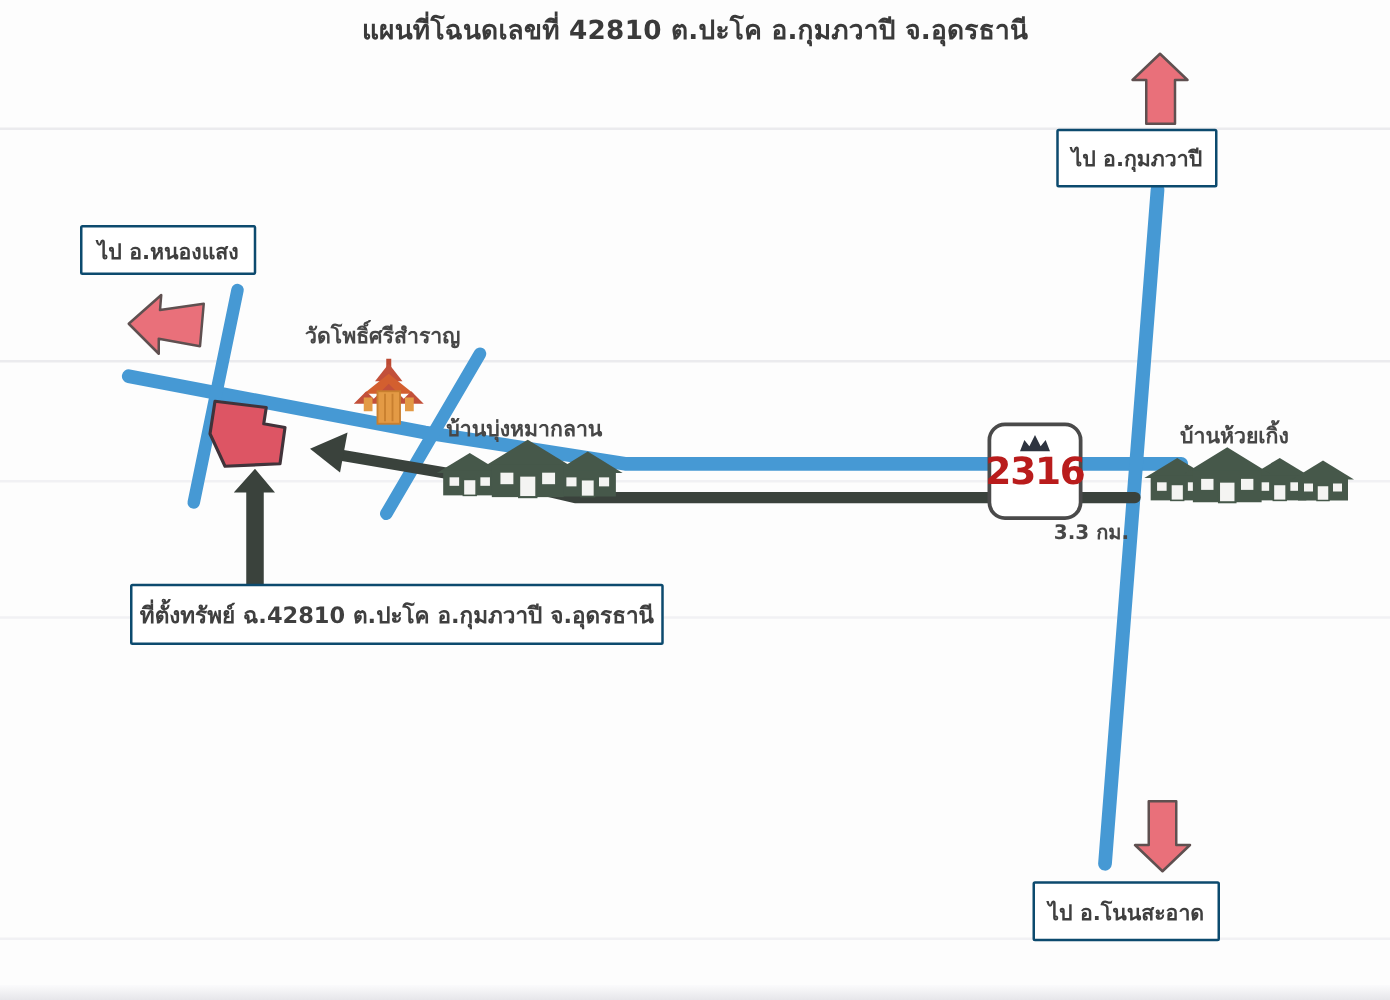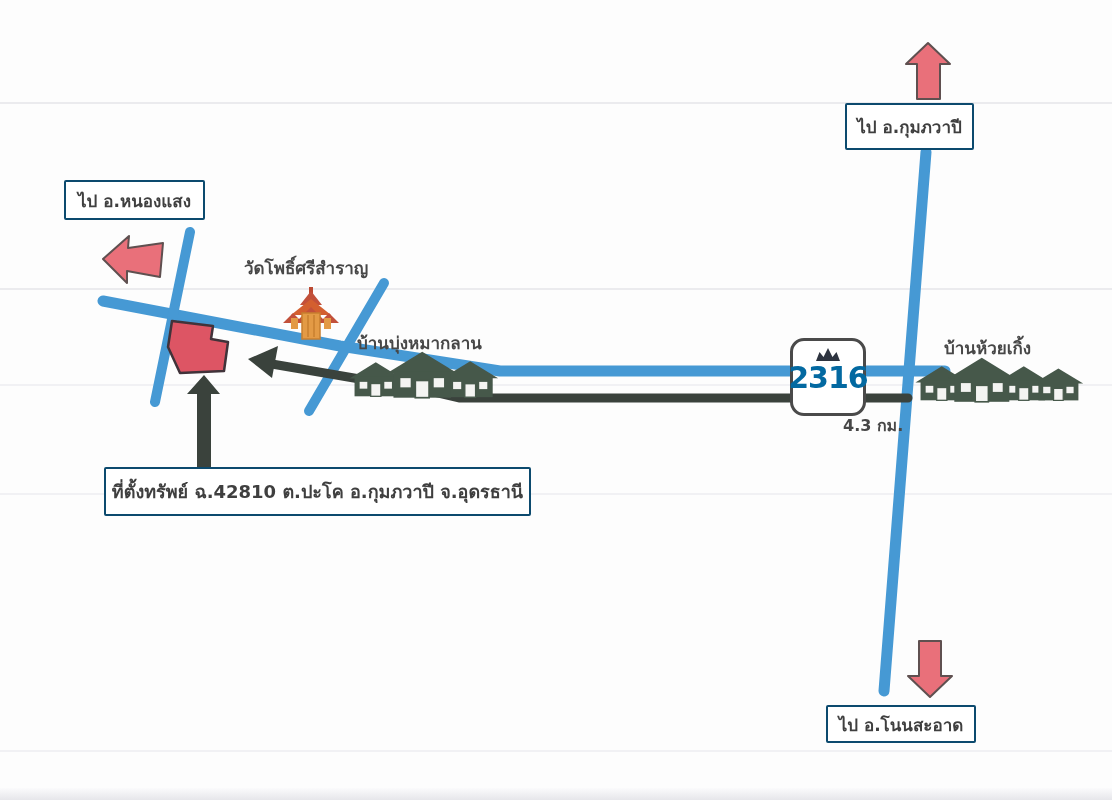--- a/index.html
+++ b/index.html
@@ -19,39 +19,39 @@
     position:absolute;left:0;top:7px;width:1112px;text-align:center;
     font-size:21px;font-weight:700;color:#3a3a3a;letter-spacing:.2px;
   }
   .sign{
     position:absolute;background:#fff;border:2px solid #0c4a6e;border-radius:2px;
     display:flex;align-items:center;justify-content:center;
     font-size:17px;font-weight:600;color:#3f3f3f;box-sizing:border-box;
   }
   .sign.west  {left:64px;  top:180px; width:141px; height:40px;}
   .sign.north {left:845px; top:103px; width:129px; height:47px;}
-  .sign.south {left:826px; top:705px; width:150px; height:38px;}
+  .sign.south {left:826px; top:705px; width:150px; height:48px;}
   .sign.property{
     left:104px; top:467px; width:427px; height:49px; font-size:18px;justify-content:center;
   }
   .map-label{
     position:absolute;font-size:17px;font-weight:600;color:#474747;white-space:nowrap;
   }
   .label-temple       {left:244px; top:254px;}
   .label-village-left {left:357px; top:329px;}
   .label-village-right{left:944px; top:334px;}
   .label-distance     {left:843px; top:413px; font-size:16px;font-weight:600;}
   .shield{
     position:absolute;left:790px;top:338px;width:76px;height:78px;box-sizing:border-box;
     background:#fff;border:3px solid #4a4a4a;border-radius:14px;
     display:flex;flex-direction:column;align-items:center;justify-content:flex-start;
     padding-top:7px;
   }
   .shield .route{
-    font-size:30px;font-weight:700;color:#0369a1;line-height:1;margin-top:1px;
+    font-size:30px;font-weight:700;color:#b91c1c;line-height:1;margin-top:1px;
     letter-spacing:-1px;
   }
 </style>
 </head>
 <body>
 
 <div class="stage">
 
   <div class="scanline" style="top:102px"></div>
   <div class="scanline" style="top:288px"></div>
@@ -106,20 +106,21 @@
       <use href="#house" transform="translate(951,360) scale(1.1)"></use>
     </g>
 
     <polygon points="172,321 213,326 211,339 228,342 224,371 180,373 168,347" fill="#dd5564" stroke="#41333a" stroke-width="2.5" stroke-linejoin="round"></polygon>
 
     <polygon points="928,43 906,64 917,64 917,99 940,99 940,64 950,64" fill="#e9707a" stroke="#5f5050" stroke-width="2" stroke-linejoin="round"></polygon>
     <polygon points="930,697 908,676 919,676 919,641 941,641 941,676 952,676" fill="#e9707a" stroke="#5f5050" stroke-width="2" stroke-linejoin="round"></polygon>
     <polygon points="103,259 129,236 128,248 163,243 160,277 127,271 127,283" fill="#e9707a" stroke="#5f5050" stroke-width="2" stroke-linejoin="round"></polygon>
   </svg>
 
+  <div class="map-title">แผนที่โฉนดเลขที่ 42810 ต.ปะโค อ.กุมภวาปี จ.อุดรธานี</div>
 
   <div class="sign west">
     <span>ไป อ.หนองแสง</span>
   </div>
   <div class="sign north">
     <span>ไป อ.กุมภวาปี</span>
   </div>
   <div class="sign south">
     <span>ไป อ.โนนสะอาด</span>
   </div>
@@ -131,15 +132,15 @@
   <div class="map-label label-temple">วัดโพธิ์ศรีสำราญ</div>
   <div class="map-label label-village-left">บ้านบุ่งหมากลาน</div>
   <div class="map-label label-village-right">บ้านห้วยเกิ้ง</div>
 
   <div class="shield">
     <svg width="26" height="14" viewBox="0 0 26 14">
       <path d="M1,13 L4.5,4 L8.5,9 L13,0 L17.5,9 L21.5,4 L25,13 Z" fill="#2e3440"></path>
     </svg>
     <div class="route">2316</div>
   </div>
-  <div class="map-label label-distance">4.3 กม.</div>
+  <div class="map-label label-distance">3.3 กม.</div>
 
 </div>
 
 </body></html>

